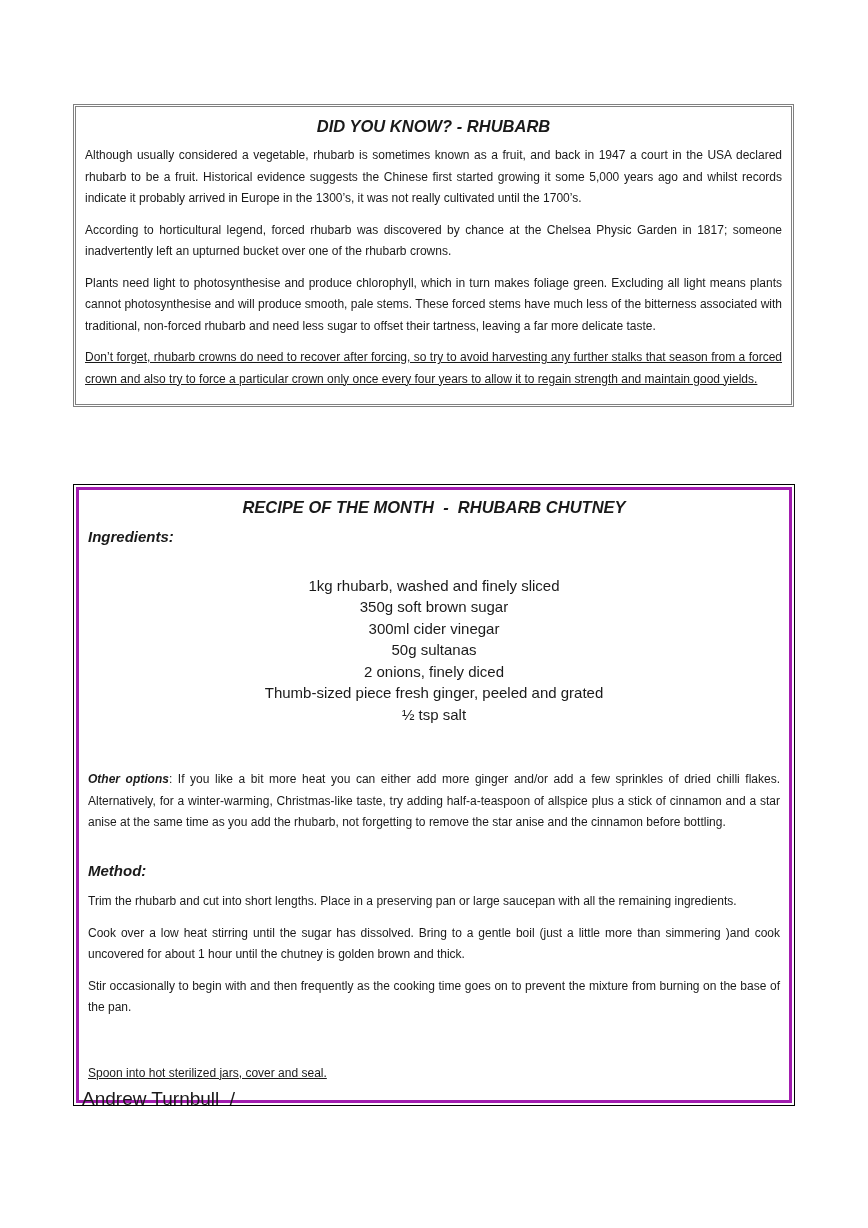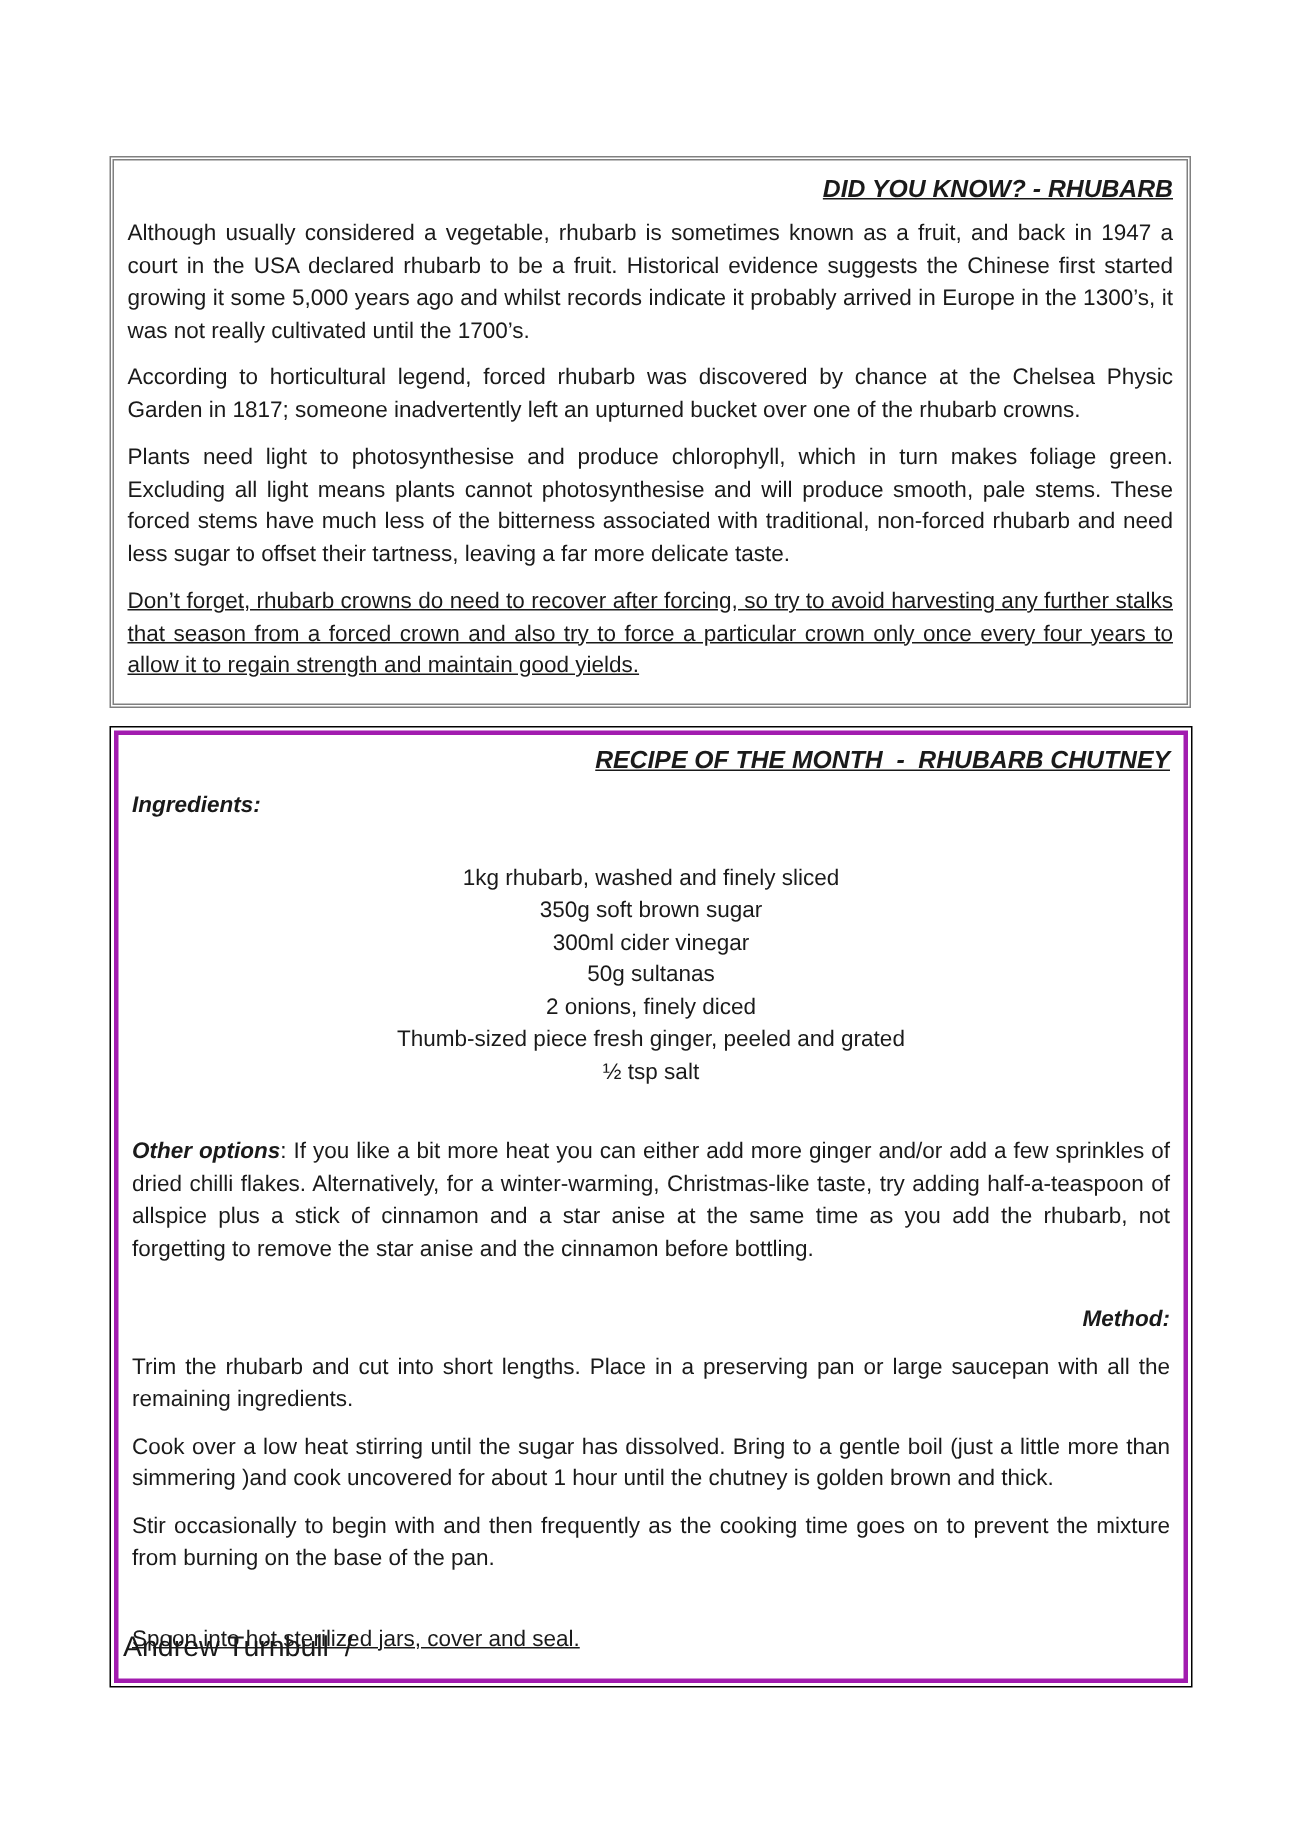--- a/index.html
+++ b/index.html
@@ -32,31 +32,30 @@
   .box2 {
     position: absolute;
     left: 76px;
     top: 487px;
     width: 716px;
     border: 3px solid #a21caf;
     box-shadow: 0 0 0 2px #ffffff, 0 0 0 3px #000000;
     padding: 4px 9px 16px 9px;
   }
   .box-title {
-    text-align: right;
+    text-align: center;
     font-weight: bold;
     font-style: italic;
     font-size: 16.5px;
     line-height: 22px;
     margin: 2px 0 8px 0;
     white-space: pre-wrap;
-    text-decoration: underline;
   }
   .para {
-    font-size: 15px;
+    font-size: 12px;
     line-height: 21.5px;
     text-align: justify;
     margin: 0 0 10px 0;
   }
   .para:last-child { margin-bottom: 0; text-decoration: underline; }
   .label {
     font-weight: bold;
     font-style: italic;
     font-size: 15px;
     line-height: 21.5px;
@@ -65,22 +64,22 @@
   .inline-label {
     font-weight: bold;
     font-style: italic;
   }
   .ing-list {
     font-size: 15px;
     line-height: 21.5px;
     margin: 27px 0 0 0;
   }
   .ing-line { margin: 0; text-align: center; }
-  .gap-before { margin-top: 32px; }
-  .gap-before-sm { margin-top: 26px; text-align: right; }
+  .gap-before { margin-top: 44px; }
+  .gap-before-sm { margin-top: 26px; }
   .footer-line {
     position: absolute;
     left: 82px;
     top: 1088px;
     font-size: 19px;
     line-height: 21.5px;
     white-space: pre-wrap;
   }
 </style>
 </head>

